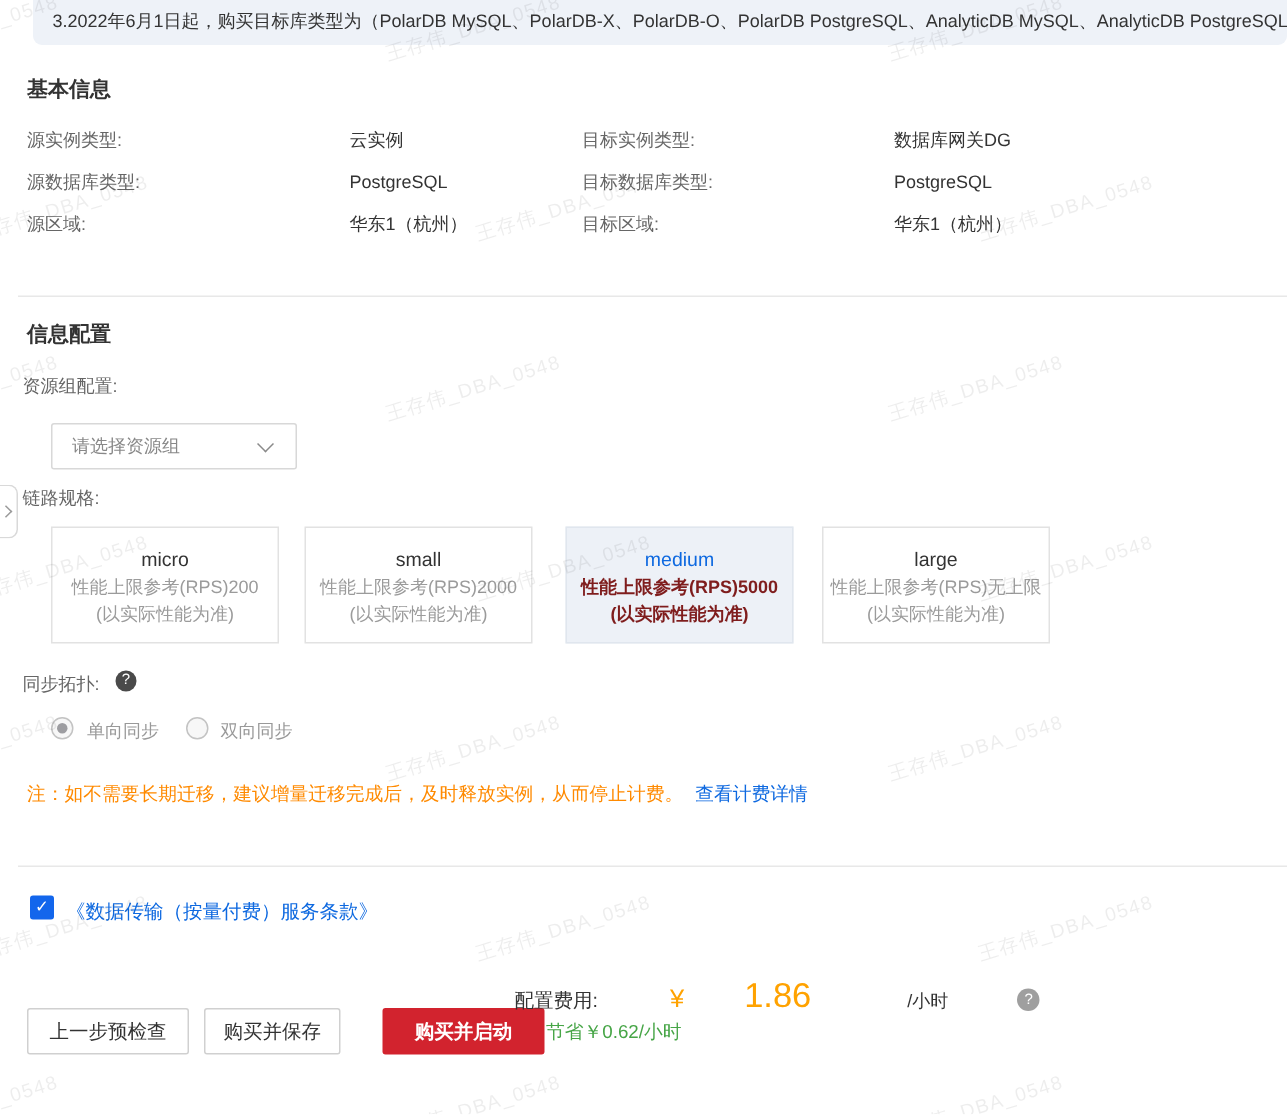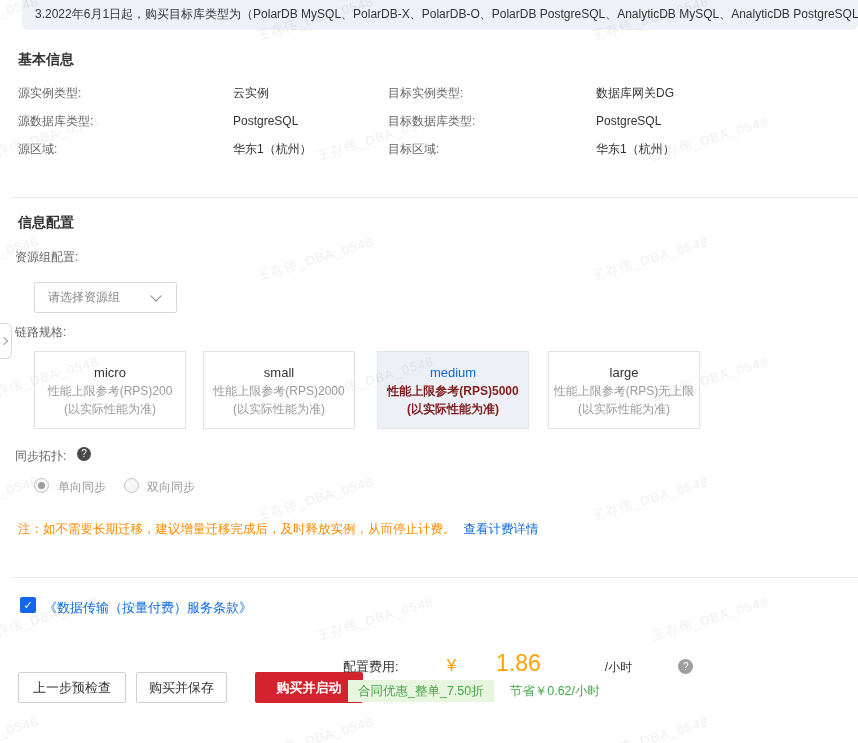--- a/index.html
+++ b/index.html
@@ -23,21 +23,21 @@
   .info-grid { position:absolute; left:18px; top:79px; width:820px;
                display:grid; grid-template-columns:215px 155px 208px 1fr; grid-auto-rows:28px; }
   .info-grid .lbl { font-size:12px; color:#666; display:flex; align-items:center; }
   .info-grid .val { font-size:12px; color:#333; display:flex; align-items:center; }
 
   .divider { position:absolute; left:12px; right:0; height:1px; background:#e8e8e8; }
 
   .field-label { position:absolute; font-size:12px; color:#666; }
 
   
-  .dropdown { position:absolute; left:34px; top:282px; width:143px; height:31px;
+  .dropdown { position:absolute; left:34px; top:282px; width:164px; height:31px;
               border:1px solid #d8d8d8; border-radius:2px; background:#fff;
               display:flex; align-items:center; cursor:pointer; }
   .dropdown .ph { font-size:12px; color:#888; padding-left:13px; flex:1; }
   .chevron-down { width:8px; height:8px; border-right:1.5px solid #8a8a8a; border-bottom:1.5px solid #8a8a8a;
                   transform:rotate(45deg); margin-right:16px; margin-top:-4px; }
 
   
   .spec-card { position:absolute; top:351px; width:152px; height:78px; background:#fff;
                border:1px solid #e2e2e2; display:flex; flex-direction:column;
                justify-content:center; cursor:pointer; text-align:center; }
@@ -175,21 +175,20 @@
   <div class="btn primary" style="left:255px; width:108px;">购买并启动</div>
 
   <div class="fee-row">
     <span class="fee-label">配置费用:</span>
     <span class="fee-cur">¥</span>
     <span class="fee-price">1.86</span>
     <span class="fee-unit">/小时</span>
     <span class="help-gray">?</span>
   </div>
   <div class="discount-row">
-    <span class="discount-badge">合同优惠_整单_7.50折</span>
     <span class="savings">节省￥0.62/小时</span>
   </div>
 
   <div class="left-handle">
     <span class="chevron-right"></span>
   </div>
 
   <div class="wm-layer" id="wm-layer">
       <span class="wm" style="left: -80px; top: 10px;">王存伟_DBA_0548</span>
       <span class="wm" style="left: 255px; top: 10px;">王存伟_DBA_0548</span>

